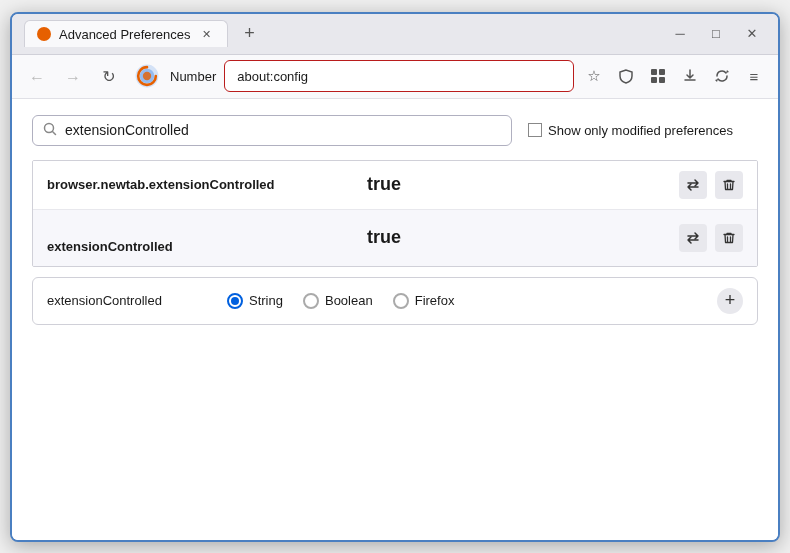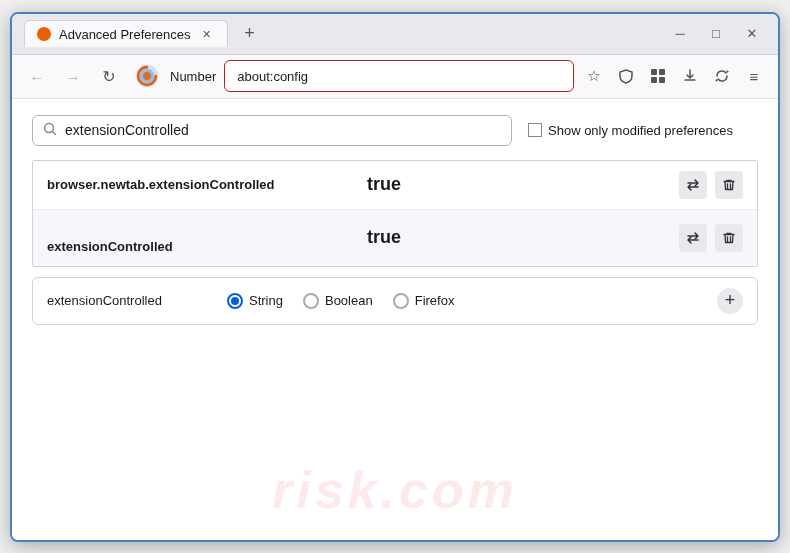--- a/index.html
+++ b/index.html
@@ -415,21 +415,20 @@
           <path d="M12 5l1-3 2 2" fill="#555"></path>
           <path d="M4 11l-1 3-2-2" fill="#555"></path>
         </svg>
       </div>
       <div class="nav-icon-btn">≡</div>
     </div>
   </div>
 
   <div class="content">
 
-    <div class="watermark">risk.com</div>
 
     <div class="search-bar">
       <div class="search-input-wrap">
         <span class="search-icon-svg">
           <svg width="14" height="14" viewBox="0 0 14 14" fill="none">
             <circle cx="6" cy="6" r="4.5" stroke="#888" stroke-width="1.5"></circle>
             <path d="M9.5 9.5l3 3" stroke="#888" stroke-width="1.5" stroke-linecap="round"></path>
           </svg>
         </span>
         <input type="text" value="extensionControlled" style="">

